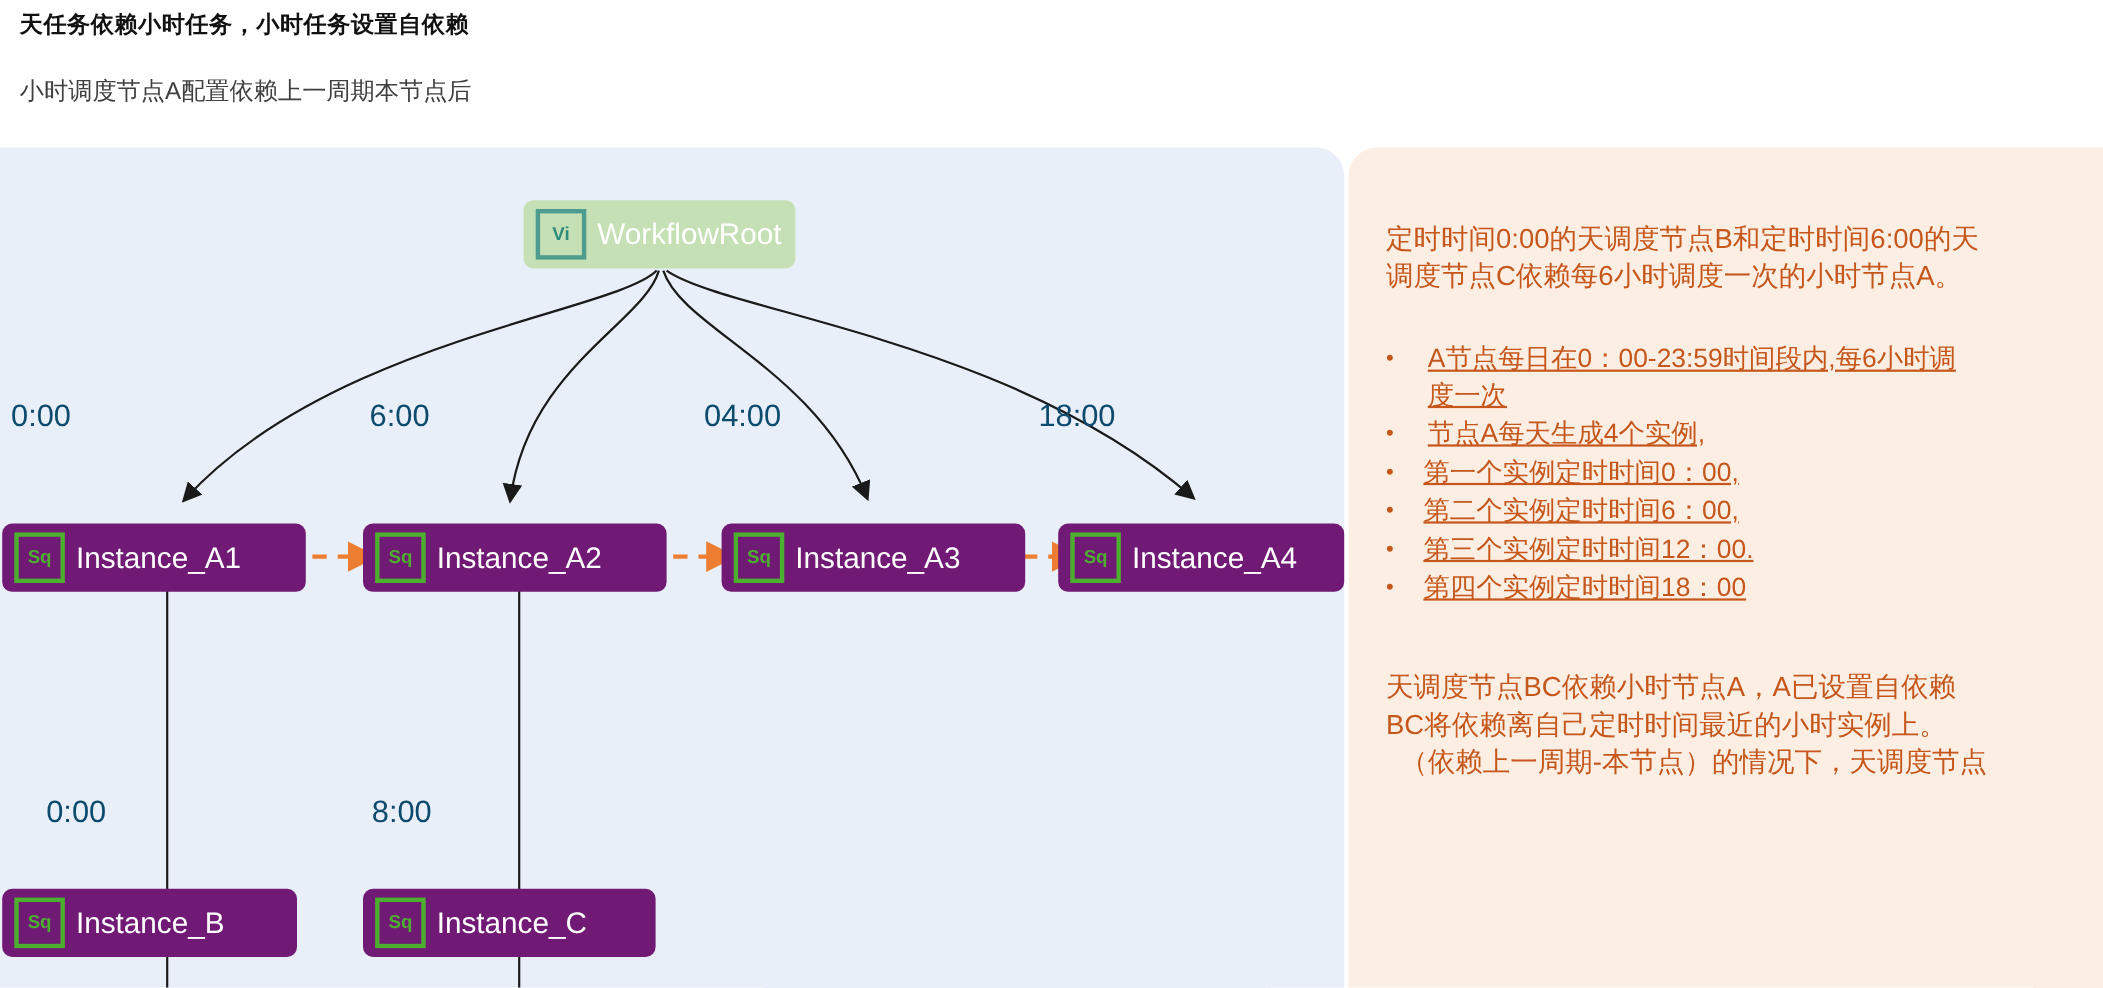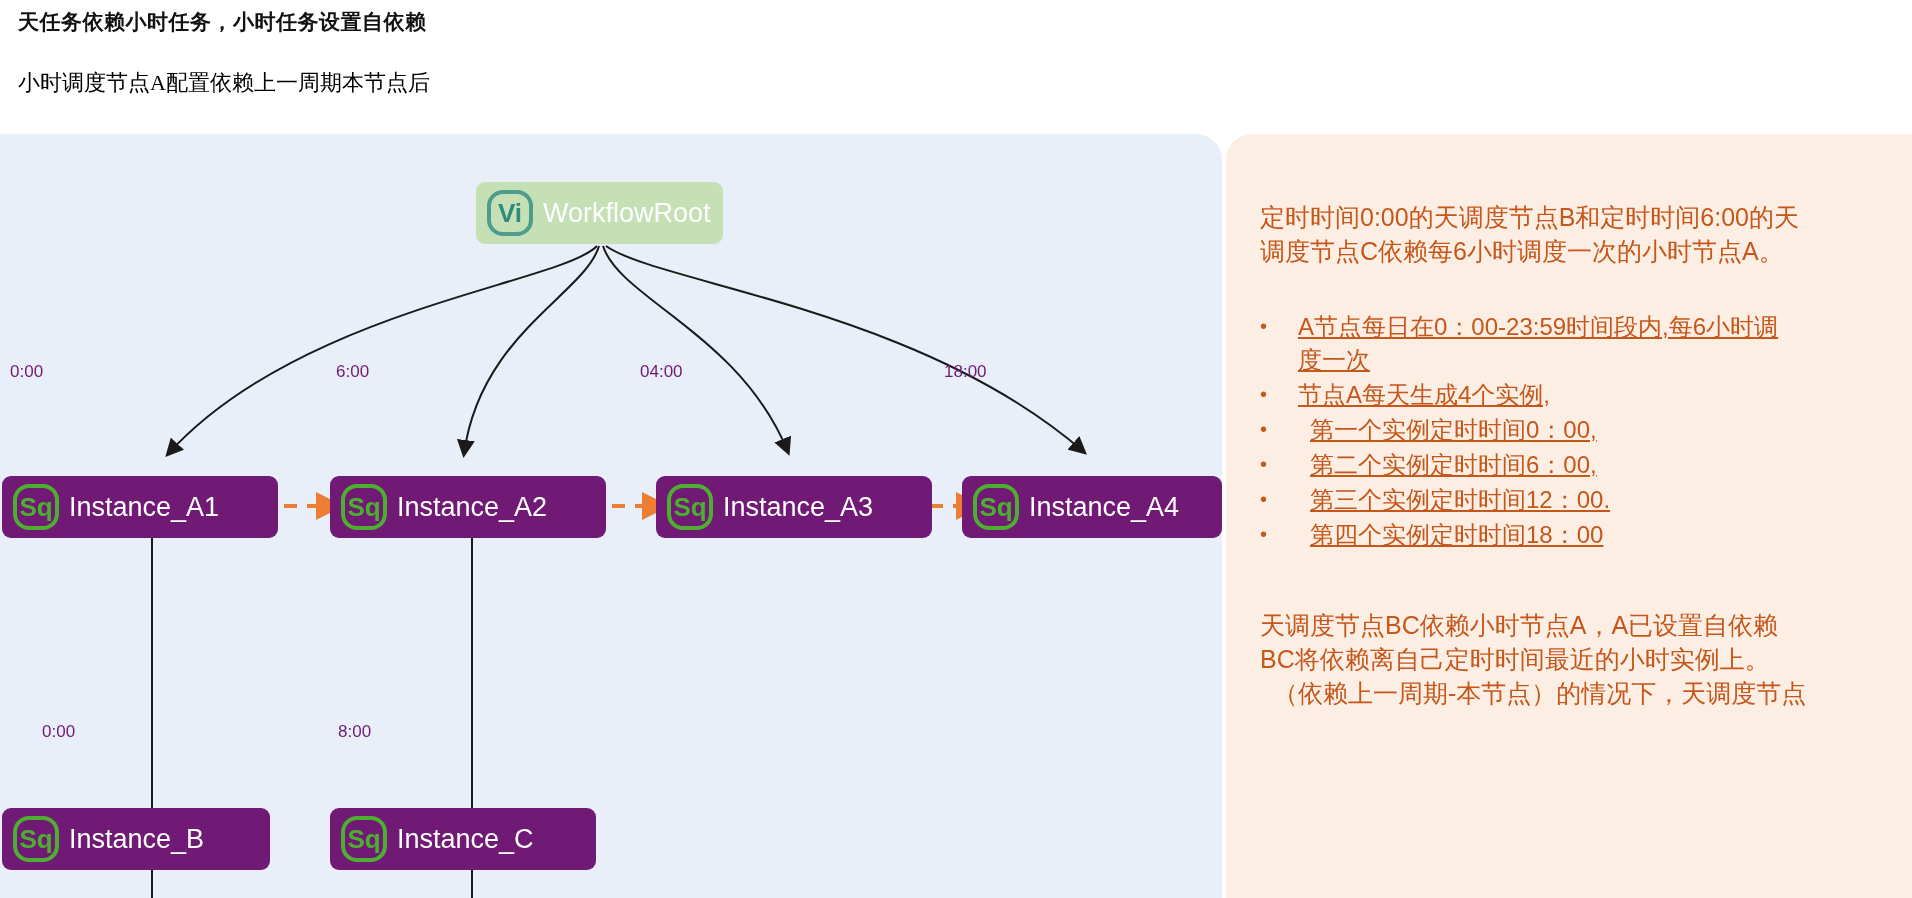--- a/index.html
+++ b/index.html
@@ -13,21 +13,21 @@
   #page { position: relative; width: 1912px; height: 860px; background:#fff; }
 
   
   .title {
     position: absolute; left: 18px; top: 8px;
     font-size: 21px; font-weight: bold; color: #111111;
     letter-spacing: 0.5px; white-space: nowrap;
   }
   .subtitle {
     position: absolute; left: 18px; top: 68px;
-    font-size: 22px; color: #000000; white-space: nowrap; font-family: Liberation Serif, serif;
+    font-size: 22px; color: #404040; white-space: nowrap;
   }
 
   
   .left-panel {
     position: absolute; left: 0px; top: 134px;
     width: 1222px; height: 764px;
     background: #e8eff8;
     border-top-right-radius: 26px; border-top-left-radius: 0px;
   }
   .right-panel {
@@ -41,34 +41,34 @@
   .diagram-svg { position: absolute; left: 0; top: 0; width: 1222px; height: 764px; }
 
   
   .node {
     position: absolute; display: flex; align-items: center;
     border-radius: 9px; height: 62px; padding-left: 11px;
   }
   .node.root { background: #c5e0b4; }
   .node.inst { background: #701a75; }
   .badge {
-    width: 46px; height: 46px; border-radius: 16px;
+    width: 46px; height: 46px; border-radius: 0;
     display: flex; align-items: center; justify-content: center;
-    font-size: 26px; font-weight: bold; flex: 0 0 auto;
+    font-size: 17px; font-weight: bold; flex: 0 0 auto;
   }
   .badge.vi { border: 4px solid #4e9b8f; color: #2e8b7d; background: transparent; }
   .badge.sq { border: 4px solid #4caf2f; color: #4caf2f; background: transparent; }
   .node-label {
     color: #ffffff; font-size: 27px; margin-left: 10px;
     white-space: nowrap; padding-right: 12px;
   }
 
   
   .time-label {
-    position: absolute; color: #701a75; font-size: 17px; white-space: nowrap;
+    position: absolute; color: #0c4a6e; font-size: 28px; white-space: nowrap;
   }
 
   
   .rp-text { position: absolute; color: #c5571b; }
   .rp-para {
     left: 1260px; font-size: 25px; line-height: 34px;
     width: 620px;
   }
   .rp-para.p1 { top: 200px; }
   .rp-para.p2 { top: 608px; }
@@ -78,21 +78,21 @@
   ul.rp-list { list-style: none; margin: 0; padding: 0; }
   .rp-bullets {
     position: absolute; left: 1260px; top: 310px;
     width: 640px; color: #c5571b; font-size: 24px; line-height: 33px;
   }
   .rp-li { display: flex; align-items: flex-start; margin-bottom: 2px; }
   .rp-dot { flex: 0 0 auto; width: 38px; text-align: left; font-size: 20px; line-height: 33px; }
   .rp-li-text { flex: 1 1 auto; text-decoration: underline; }
   .rp-sub { margin-left: 60px; }
   .rp-sub .rp-dot { width: 34px; }
-  .rp-nowrap { white-space: nowrap; margin-left: 16px; }
+  .rp-nowrap { white-space: nowrap; }
 </style>
 </head>
 <body>
 
 <div id="page">
 
   <div class="title">天任务依赖小时任务，小时任务设置自依赖</div>
   <div class="subtitle">小时调度节点A配置依赖上一周期本节点后</div>
 
   <div class="left-panel">

